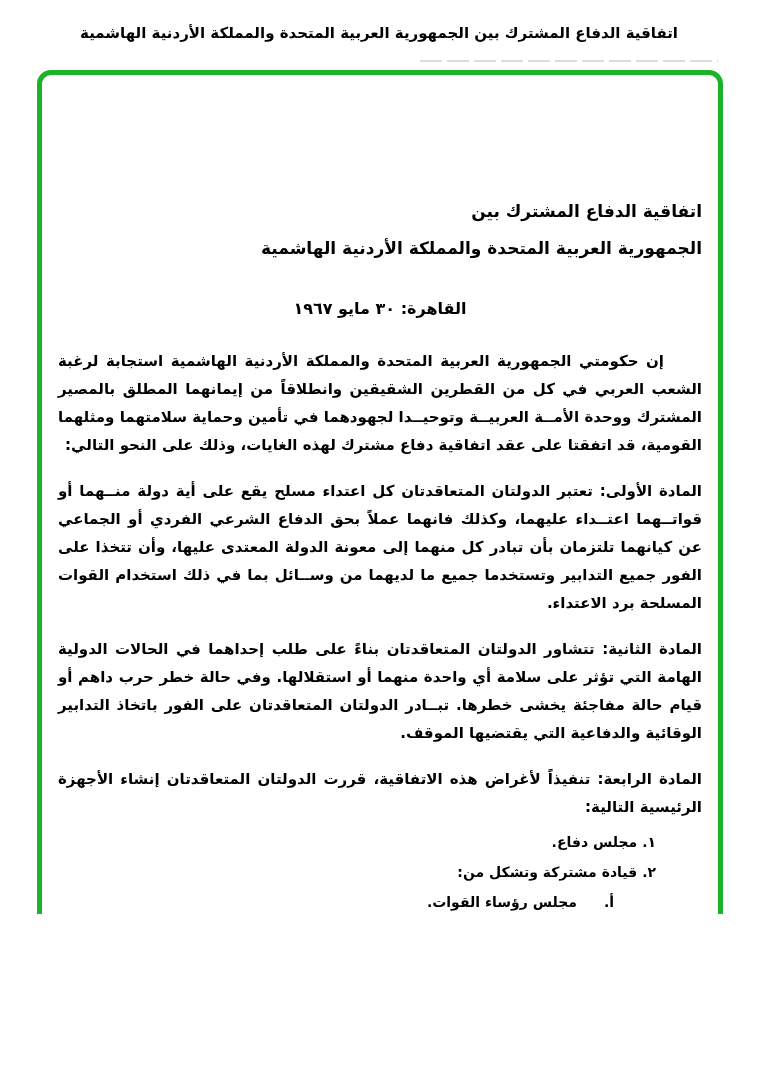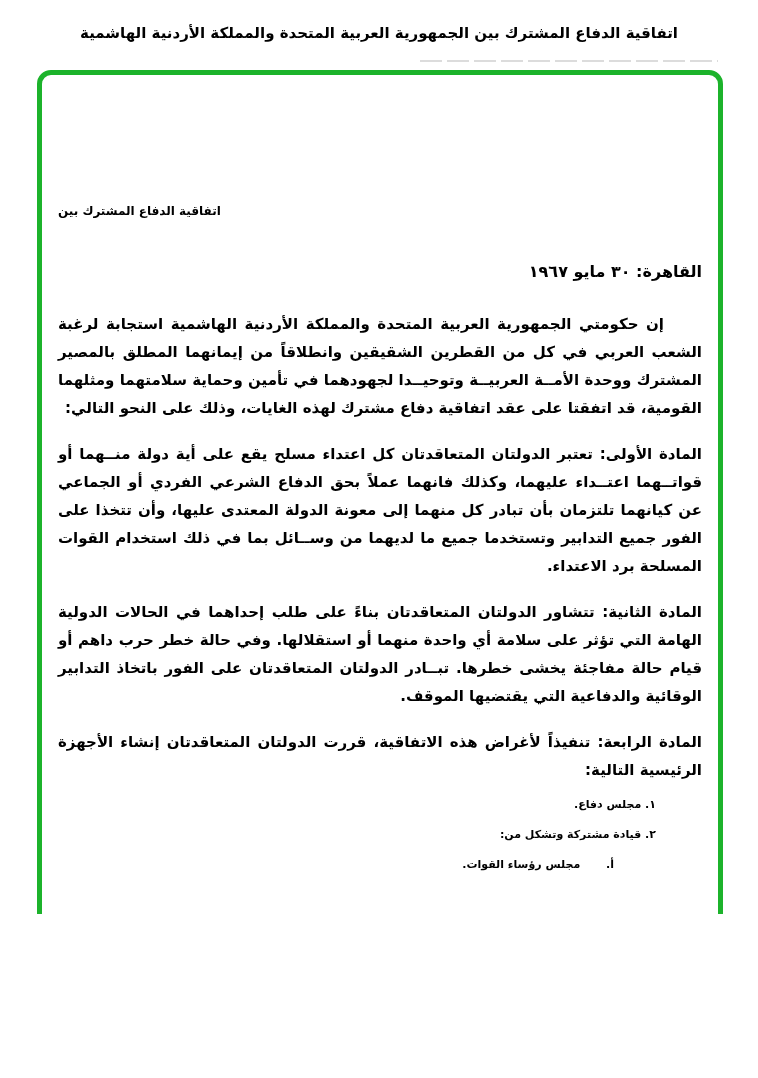--- a/index.html
+++ b/index.html
@@ -44,42 +44,42 @@
     border-radius: 14px;
     background: #fff;
   }
   .doc-content {
     direction: rtl;
     padding: 0 16px;
     font-weight: bold;
   }
   .title-block {
     margin-top: 118px;
-    text-align: left;
-    font-size: 12px;
+    text-align: right;
+    font-size: 17px;
     line-height: 37px;
   }
   .dates-block {
     margin-top: 24px;
-    text-align: right;
+    text-align: center;
     font-size: 16px;
     line-height: 36px;
   }
   .body-block {
     margin-top: 20px;
     font-size: 15px;
   }
   .para {
     text-align: justify;
     line-height: 28px;
     margin-bottom: 18px;
   }
   .para.indent { text-indent: 38px; }
   .para.no-gap { margin-bottom: 6px; }
-  .list { font-size: 11px; }
+  .list { font-size: 14px; }
   .list-item {
     line-height: 30px;
     padding-right: 46px;
   }
   .list-item.sub { padding-right: 88px; }
   .list-item .marker { display: inline-block; }
   .list-item.sub .marker { margin-left: 22px; }
   .page-number {
     position: absolute;
     top: 1030px; left: 0; width: 100%;
@@ -95,20 +95,21 @@
 
   <div class="header-title">اتفاقية الدفاع المشترك بين الجمهورية العربية المتحدة والمملكة الأردنية الهاشمية</div>
 
   <div class="header-underline"></div>
 
   <div class="doc-box">
     <div class="doc-content">
 
       <div class="title-block">
         <div>اتفاقية الدفاع المشترك بين</div>
+        <div>الجمهورية العربية المتحدة والمملكة الأردنية الهاشمية</div>
       </div>
 
       <div class="dates-block">
         <div>القاهرة: ٣٠ مايو ١٩٦٧</div>
       </div>
 
       <div class="body-block">
         <p class="para indent">إن حكومتي الجمهورية العربية المتحدة والمملكة الأردنية الهاشمية استجابة لرغبة الشعب العربي في كل من القطرين الشقيقين وانطلاقاً من إيمانهما المطلق بالمصير المشترك ووحدة الأمــة العربيــة وتوحيــدا لجهودهما في تأمين وحماية سلامتهما ومثلهما القومية، قد اتفقتا على عقد اتفاقية دفاع مشترك لهذه الغايات، وذلك على النحو التالي:</p>
         <p class="para">المادة الأولى: تعتبر الدولتان المتعاقدتان كل اعتداء مسلح يقع على أية دولة منــهما أو قواتــهما اعتــداء عليهما، وكذلك فانهما عملاً بحق الدفاع الشرعي الفردي أو الجماعي عن كيانهما تلتزمان بأن تبادر كل منهما إلى معونة الدولة المعتدى عليها، وأن تتخذا على الفور جميع التدابير وتستخدما جميع ما لديهما من وســائل بما في ذلك استخدام القوات المسلحة برد الاعتداء.</p>
         <p class="para">المادة الثانية: تتشاور الدولتان المتعاقدتان بناءً على طلب إحداهما في الحالات الدولية الهامة التي تؤثر على سلامة أي واحدة منهما أو استقلالها. وفي حالة خطر حرب داهم أو قيام حالة مفاجئة يخشى خطرها. تبــادر الدولتان المتعاقدتان على الفور باتخاذ التدابير الوقائية والدفاعية التي يقتضيها الموقف.</p>

